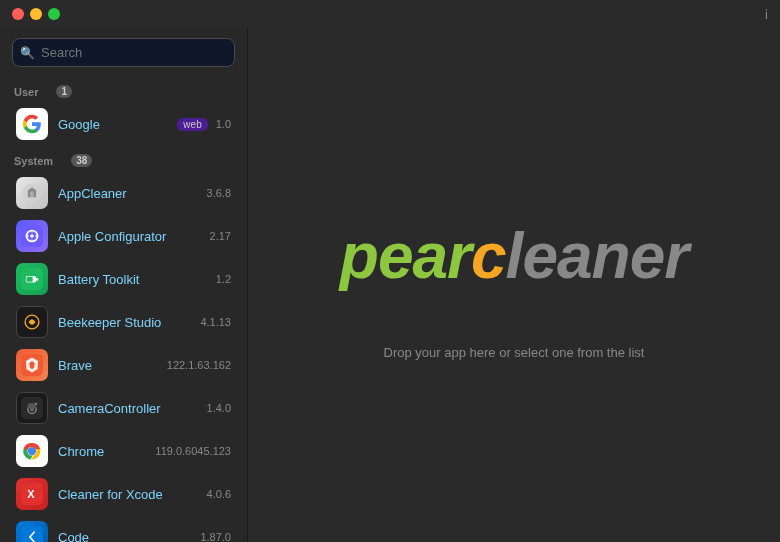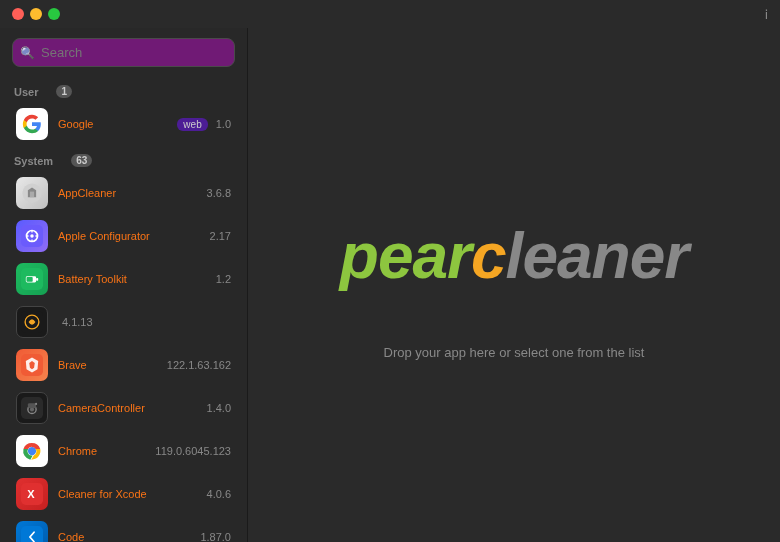--- a/index.html
+++ b/index.html
@@ -63,21 +63,21 @@
       border-right: 1px solid #1a1a1a;
     }
 
     .search-container {
       padding: 10px 12px;
       flex-shrink: 0;
     }
 
     .search-input {
       width: 100%;
-      background: #701a75;
+      background: #0f172a;
       border: 1px solid #4a4a4a;
       border-radius: 8px;
       padding: 6px 10px 6px 28px;
       color: #aaa;
       font-size: 13px;
       outline: none;
     }
 
     .search-wrapper {
       position: relative;
@@ -145,22 +145,22 @@
       flex-shrink: 0;
       display: flex;
       align-items: center;
       justify-content: center;
       font-size: 18px;
       overflow: hidden;
     }
 
     .app-name {
       flex: 1;
-      font-size: 11px;
-      color: #f97316;
+      font-size: 13px;
+      color: #7dd3fc;
       white-space: nowrap;
       overflow: hidden;
       text-overflow: ellipsis;
     }
 
     .app-version {
       font-size: 11px;
       color: #888;
       flex-shrink: 0;
       margin-left: 4px;
@@ -263,21 +263,21 @@
               <path fill="#EA4335" d="M12 5.38c1.62 0 3.06.56 4.21 1.64l3.15-3.15C17.45 2.09 14.97 1 12 1 7.7 1 3.99 3.47 2.18 7.07l3.66 2.84c.87-2.6 3.3-4.53 6.16-4.53z"></path>
             </svg>
         </div>
         <span class="app-name">Google</span>
         <span class="app-tag">web</span>
         <span class="app-version">1.0</span>
       </div>
 
       <div class="section-header">
         <span>System</span>
-        <span class="section-badge">63</span>
+        <span class="section-badge">38</span>
       </div>
 
       <div class="app-item">
         <div class="app-icon icon-appcleaner">
           <svg width="22" height="22" viewBox="0 0 32 32">
               <circle cx="16" cy="16" r="14" fill="#d0d0d0"></circle>
               <path d="M10 12 L16 8 L22 12 L22 22 L10 22 Z" fill="#888"></path>
               <rect x="13" y="14" width="6" height="8" fill="#aaa"></rect>
             </svg>
         </div>
@@ -315,20 +315,21 @@
       </div>
 
       <div class="app-item">
         <div class="app-icon icon-beekeeper">
           <svg width="22" height="22" viewBox="0 0 32 32">
               <rect width="32" height="32" rx="7" fill="#1a1a1a"></rect>
               <circle cx="16" cy="16" r="10" fill="none" stroke="#f5a623" stroke-width="2"></circle>
               <path d="M11 16 Q16 8 21 16 Q16 24 11 16Z" fill="#f5a623"></path>
             </svg>
         </div>
+        <span class="app-name">Beekeeper Studio</span>
         <span class="app-version">4.1.13</span>
       </div>
 
       <div class="app-item">
         <div class="app-icon icon-brave">
           <svg width="22" height="22" viewBox="0 0 32 32">
               <rect width="32" height="32" rx="7" fill="#f05b35"></rect>
               <path d="M16 5 L25 10 L24 22 L16 27 L8 22 L7 10 Z" fill="white" opacity="0.9"></path>
               <path d="M16 10 L20 13 L19 20 L16 22 L13 20 L12 13 Z" fill="#f05b35"></path>
             </svg>

